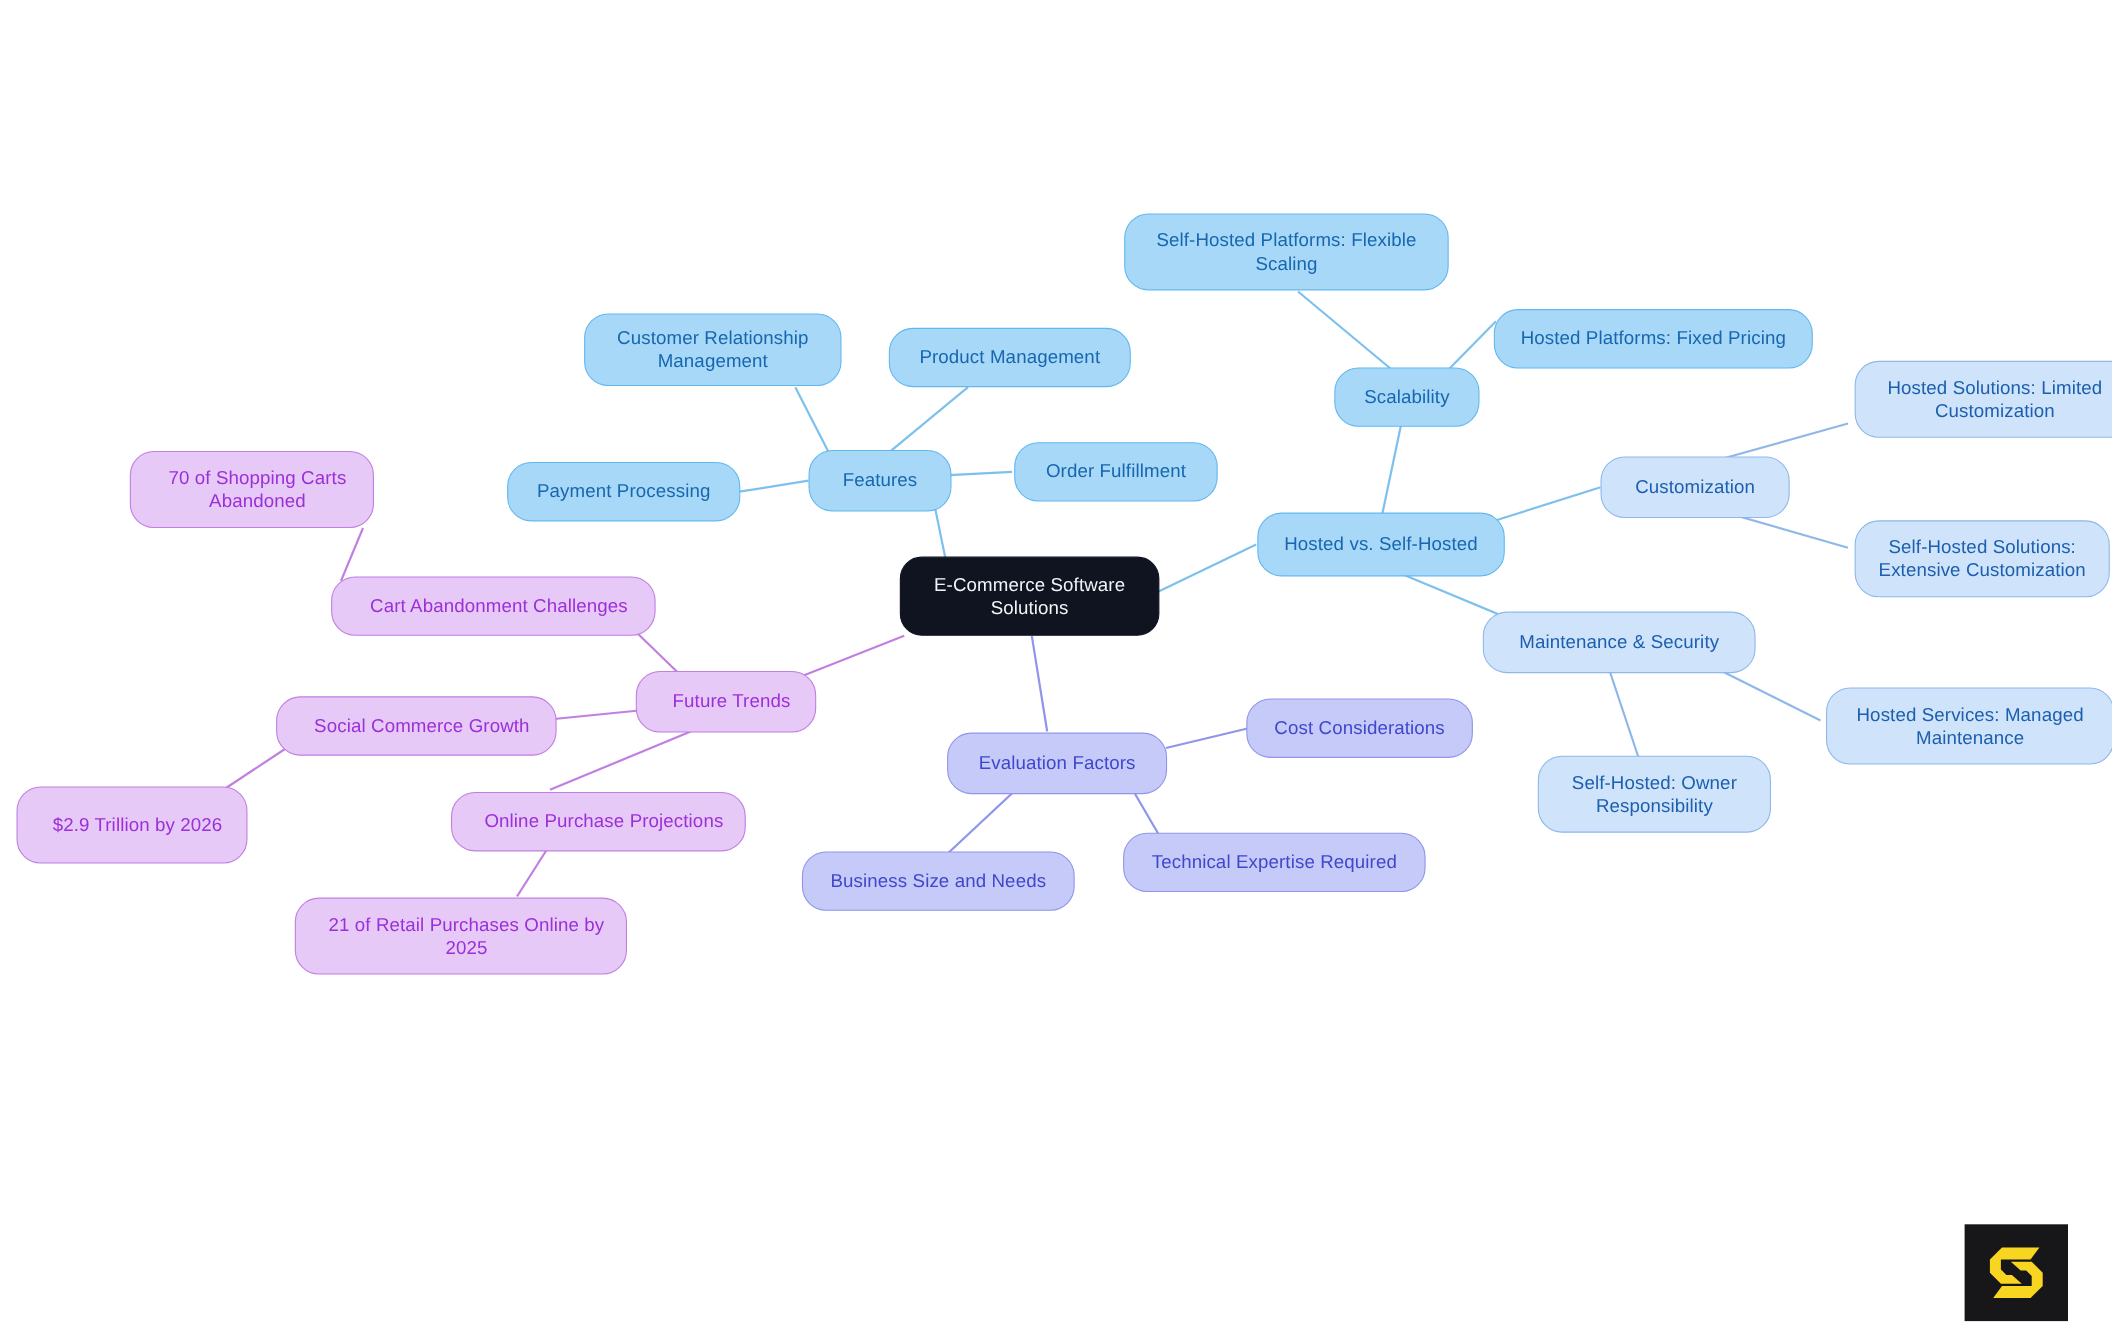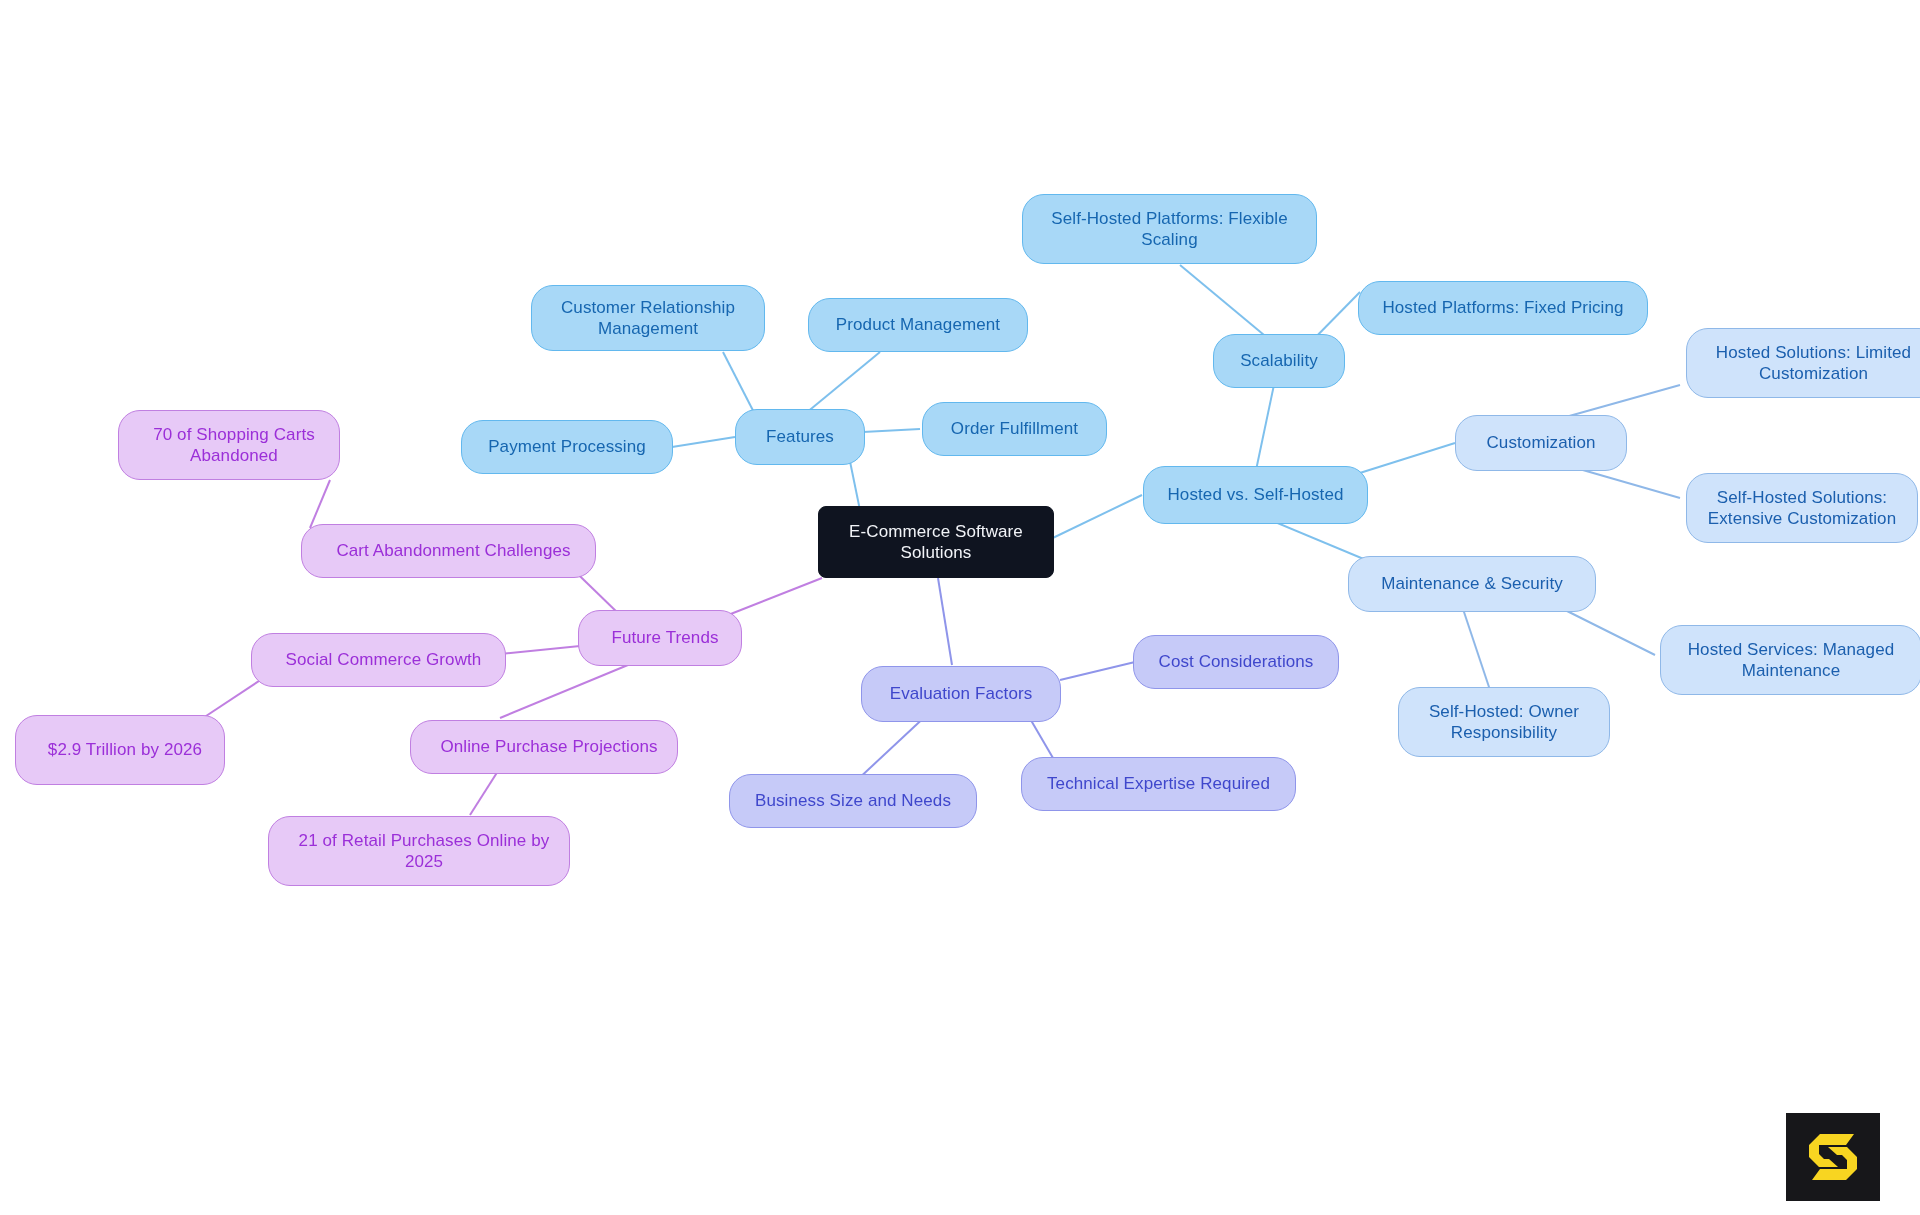--- a/index.html
+++ b/index.html
@@ -40,21 +40,21 @@
     line-height: 1.25;
     padding: 4px 10px;
     white-space: pre-line;
     letter-spacing: 0.1px;
   }
   .node.root {
     background: #0f1420;
     border-color: #0f1420;
     color: #f2f4f8;
     font-size: 17px;
-    border-radius: 8px;
+    border-radius: 20px;
   }
   .node.blue {
     background: #a8d8f7;
     border-color: #62b8ee;
     color: #1666b0;
     font-size: 17px;
   }
   .node.blue2 {
     background: #cfe3fb;
     border-color: #8fb8e8;

